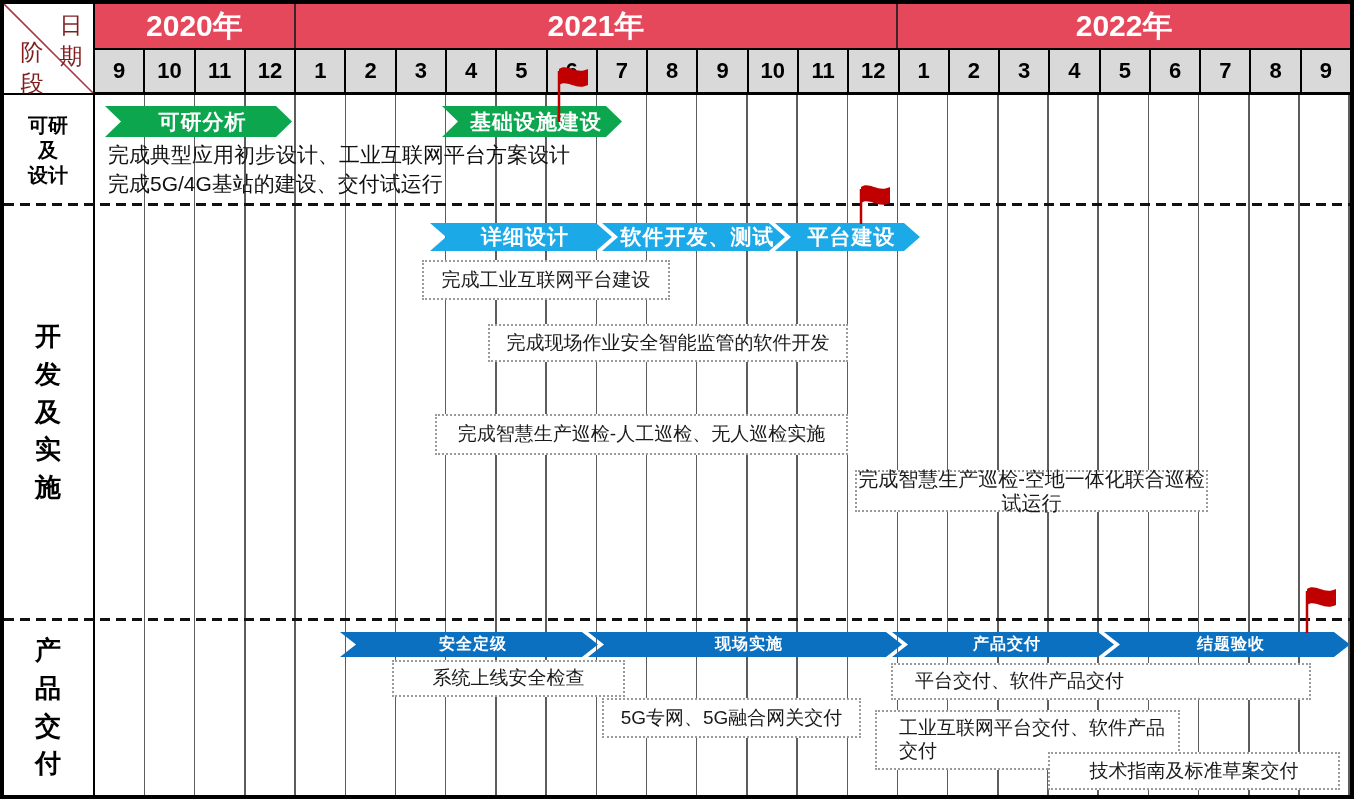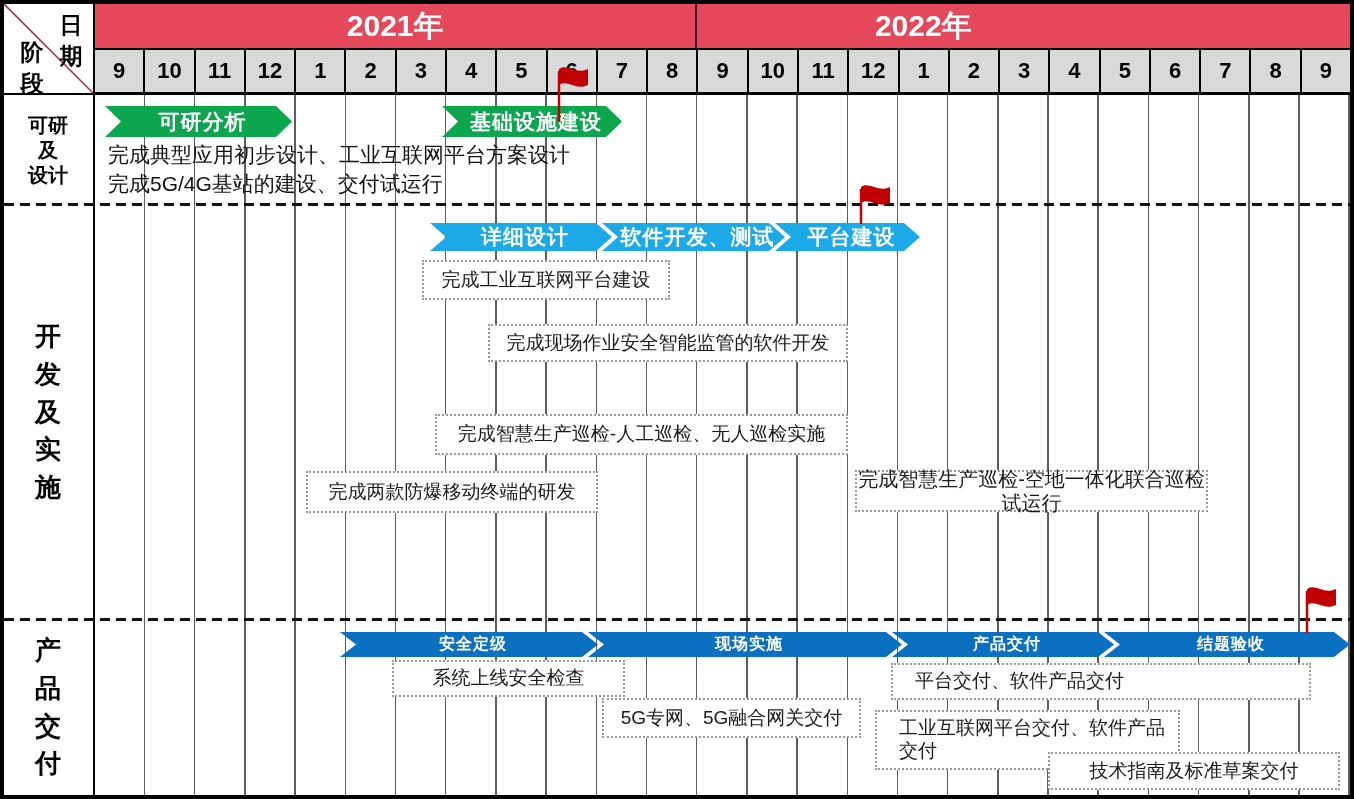--- a/index.html
+++ b/index.html
@@ -3,22 +3,22 @@
 <meta charset="utf-8">
 <style>
   html,body{margin:0;padding:0;background:#fff;}
   .stage{position:relative;width:1354px;height:799px;box-sizing:border-box;border:4px solid #000;
          font-family:"Liberation Sans","DejaVu Sans",sans-serif;background:#fff;overflow:hidden;}
   .canvas{position:absolute;inset:0;}
   
   .corner{position:absolute;left:0;top:0;width:91px;height:91px;background:#fff;
           border-right:2px solid #000;border-bottom:2px solid #000;box-sizing:border-box;}
   .corner svg{position:absolute;left:0;top:0;}
-  .corner-word{position:absolute;width:30px;font-weight:bold;font-size:23px;line-height:1.35;
-               word-break:break-all;color:#000000;text-align:center;}
+  .corner-word{position:absolute;width:30px;font-weight:normal;font-size:23px;line-height:1.35;
+               word-break:break-all;color:#7f1d1d;text-align:center;}
   .corner-date{left:52px;top:6px;}
   .corner-phase{left:13px;top:33px;}
   .year-row{position:absolute;left:91px;top:0;width:1255px;height:44px;display:flex;background:#E5475B;}
   .year-cell{display:flex;align-items:center;justify-content:center;color:#fff;font-weight:bold;
              font-size:30px;box-sizing:border-box;}
   .year-cell.sep{border-right:2px solid #40232a;}
   .month-row{position:absolute;left:91px;top:44px;width:1255px;height:47px;display:flex;
              border-top:2px solid #000;border-bottom:3px solid #000;box-sizing:border-box;background:#D9D9D9;}
   .month-cell{flex:1 1 0;display:flex;align-items:center;justify-content:center;font-weight:bold;
               font-size:22px;color:#000;border-right:2px solid #000;box-sizing:border-box;}
@@ -57,20 +57,21 @@
 
     <div class="corner">
       <svg width="91" height="91">
         <line x1="0" y1="0" x2="89" y2="89" stroke="#a93744" stroke-width="1.6"></line>
       </svg>
       <div class="corner-word corner-date">日期</div>
       <div class="corner-word corner-phase">阶段</div>
     </div>
 
     <div class="year-row">
+      <div class="year-cell sep" style="width:16%;">2020年</div>
       <div class="year-cell sep" style="width:48%;">2021年</div>
       <div class="year-cell" style="width:36%;">2022年</div>
     </div>
 
     <div class="month-row" id="month-row">
         <div class="month-cell">9</div>
         <div class="month-cell">10</div>
         <div class="month-cell">11</div>
         <div class="month-cell">12</div>
         <div class="month-cell">1</div>
@@ -125,21 +126,20 @@
       <div>完成5G/4G基站的建设、交付试运行</div>
     </div>
 
     <div class="chev lblue" style="left:598px;width:183px;">软件开发、测试</div>
     <div class="chev lblue" style="left:426px;width:182px;">详细设计</div>
     <div class="chev lblue" style="left:771px;width:145px;">平台建设</div>
 
     <div class="note" style="left:484px;top:320px;width:360px;height:38px;">完成现场作业安全智能监管的软件开发</div>
     <div class="note" style="left:418px;top:256px;width:248px;height:40px;">完成工业互联网平台建设</div>
     <div class="note" style="left:431px;top:410px;width:413px;height:41px;">完成智慧生产巡检-人工巡检、无人巡检实施</div>
-    <div class="note" style="left:302px;top:467px;width:292px;height:42px;">完成两款防爆移动终端的研发</div>
     <div class="note" style="left:851px;top:466px;width:353px;height:42px;font-size:20px;">完成智慧生产巡检-空地一体化联合巡检试运行</div>
 
     <div class="chev dblue" style="left:336px;width:258px;">安全定级</div>
     <div class="chev dblue" style="left:584px;width:314px;">现场实施</div>
     <div class="chev dblue" style="left:888px;width:222px;">产品交付</div>
     <div class="chev dblue" style="left:1100px;width:246px;">结题验收</div>
 
     <div class="note" style="left:388px;top:656px;width:233px;height:37px;">系统上线安全检查</div>
     <div class="note" style="left:598px;top:694px;width:259px;height:40px;">5G专网、5G融合网关交付</div>
     <div class="note left" style="left:887px;top:659px;width:420px;height:37px;">平台交付、软件产品交付</div>

